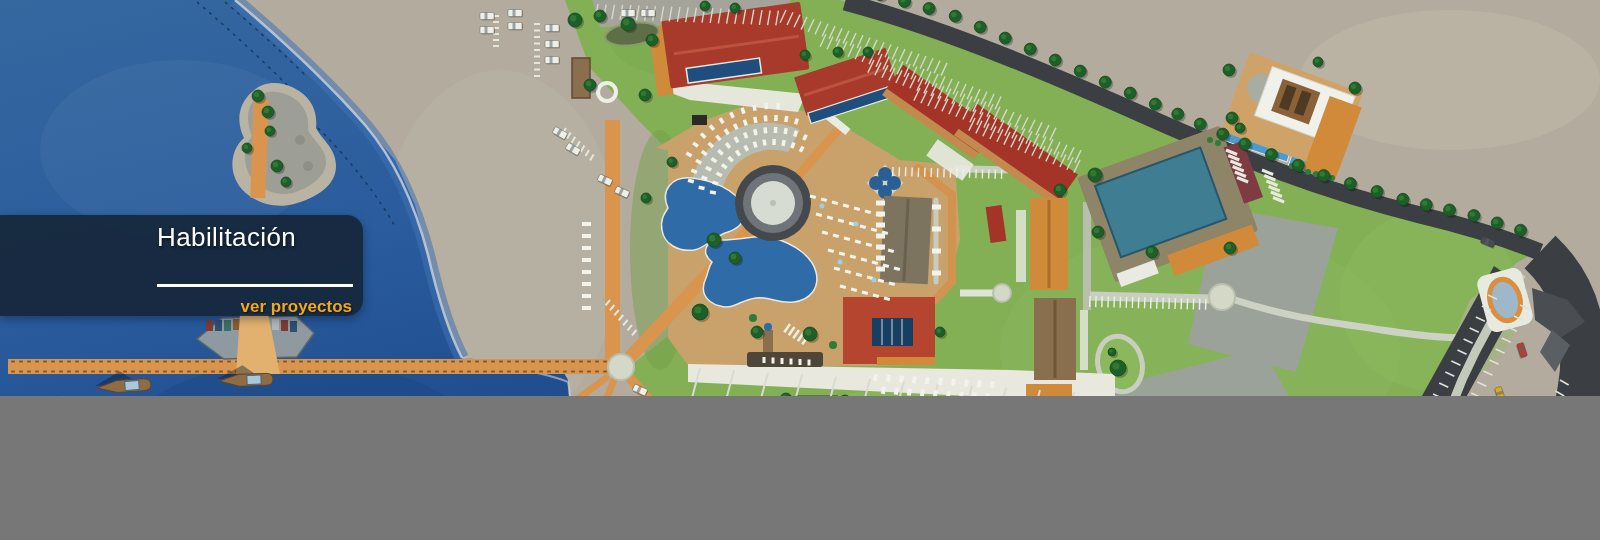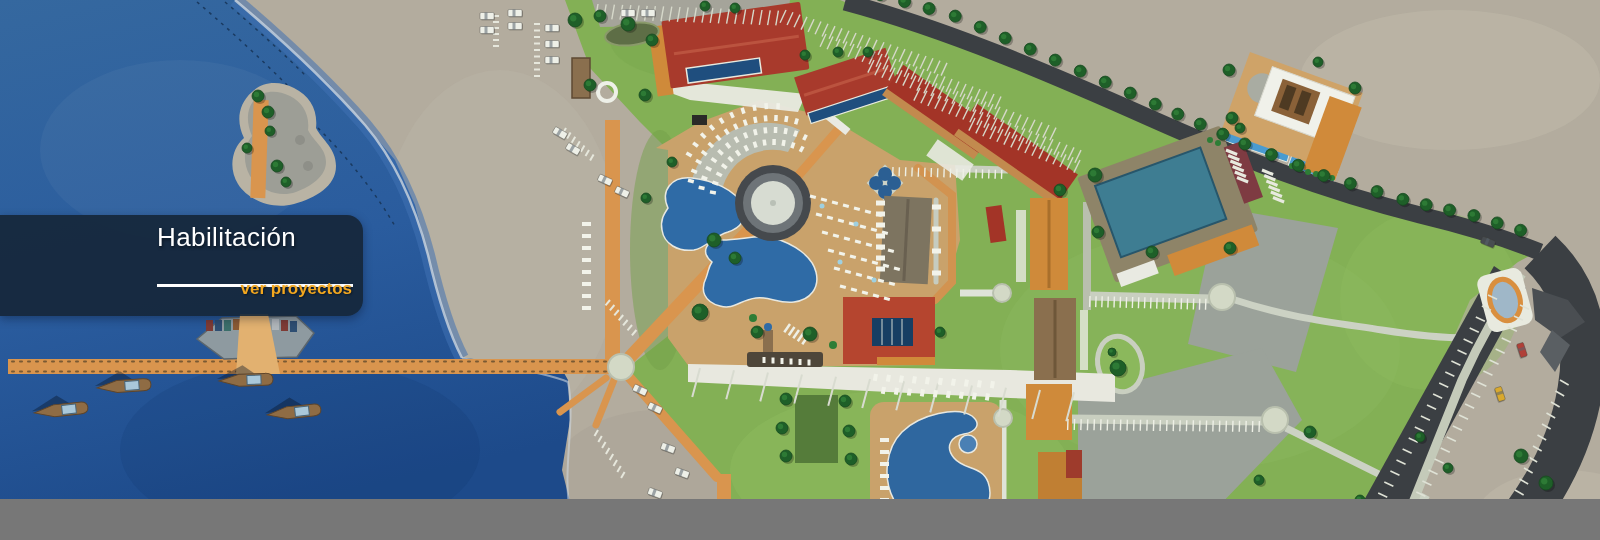--- a/index.html
+++ b/index.html
@@ -1,27 +1,27 @@
 <!DOCTYPE html>
 <html><head>
 <meta charset="utf-8">
 <style>
   html,body{margin:0;padding:0;background:#777;}
-  #stage{position:relative;width:1600px;height:499px;overflow:hidden;
+  #stage{position:relative;width:1600px;height:396px;overflow:hidden;
          font-family:"Liberation Sans",sans-serif;}
   #map{position:absolute;left:0;top:0;}
   .banner{position:absolute;left:0;top:215px;width:363px;height:101px;
           background:rgba(22,39,58,0.93);border-radius:0 16px 16px 0;
           box-shadow:0 3px 10px rgba(0,10,25,.35);}
   .banner-title{position:absolute;left:157px;top:7px;color:#fff;font-size:26px;
           line-height:30px;font-weight:400;letter-spacing:.4px;
           text-shadow:1px 2px 3px rgba(0,0,0,.5);}
   .banner-title span{display:block;}
   .banner-rule{position:absolute;left:157px;top:69px;width:196px;height:3px;background:#fff;}
-  .banner-link{position:absolute;right:11px;top:64px;color:#f2a71f;font-size:17px;
+  .banner-link{position:absolute;right:11px;top:82px;color:#f2a71f;font-size:17px;
           font-weight:700;text-shadow:1px 1px 2px rgba(0,0,0,.45);cursor:pointer;margin-left:8px;}
 </style>
 </head>
 <body>
 
 <div id="stage">
 
 <svg id="map" width="1600" height="540" viewBox="0 0 1600 540">
   <defs>
     <linearGradient id="og" x1="0" y1="0" x2="0.25" y2="1">

